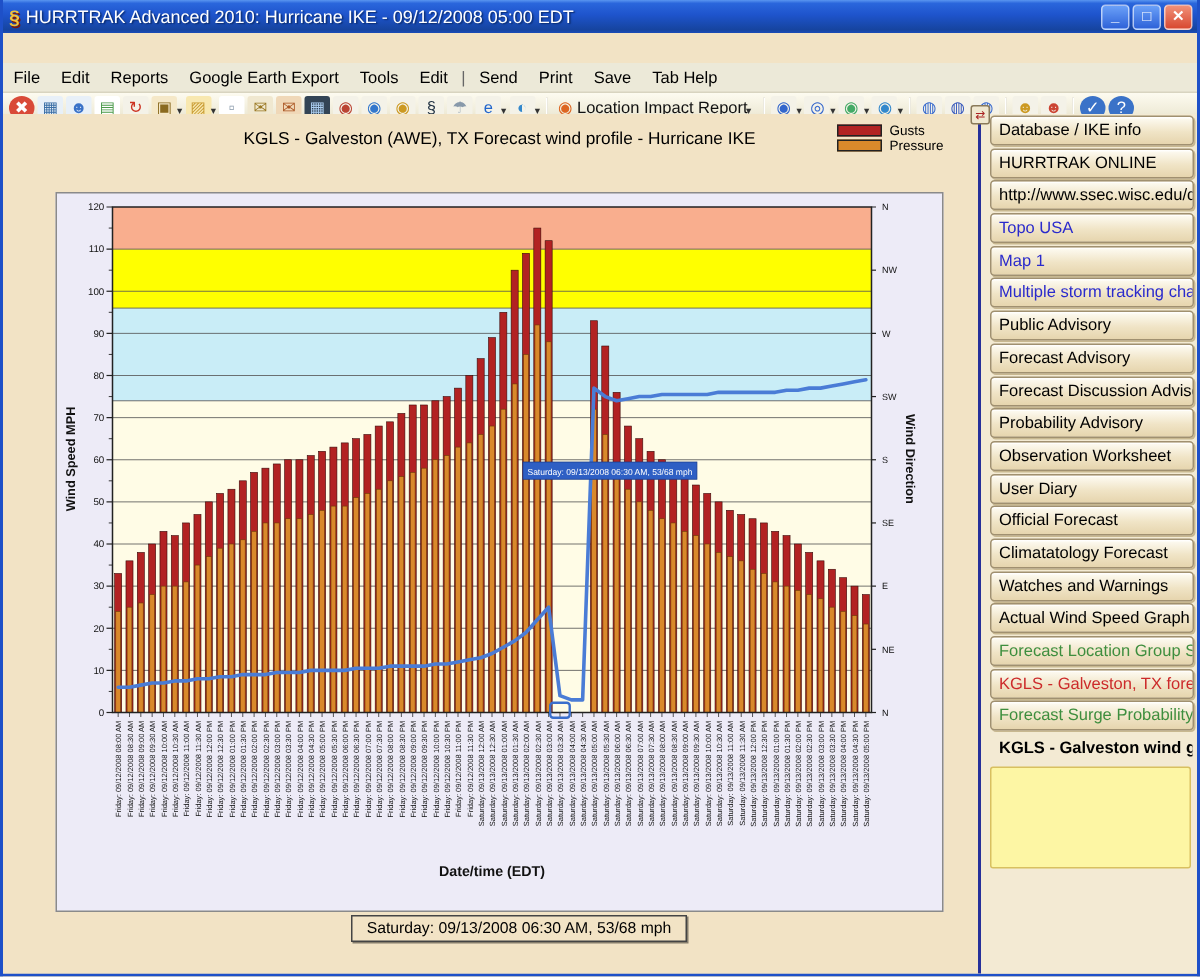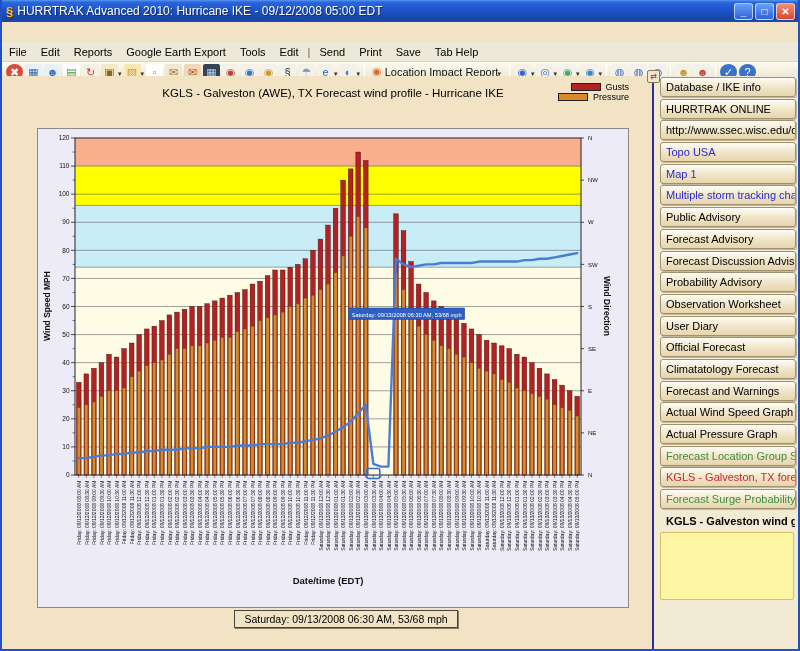--- a/index.html
+++ b/index.html
@@ -29,21 +29,21 @@
     font-size:11px;line-height:16px;}
   .tb-ico.circle{border-radius:50%;}
   .tb-dd{font-size:7px;color:#333;margin:4px 1px 0 -1px;}
   .tb-sep{width:1px;height:14px;background:#b9b49a;margin:0 3px;border-right:1px solid #fff;}
   .tb-textbtn{display:flex;align-items:center;font-size:11px;color:#111;padding:0 4px;white-space:nowrap;}
   .tb-textbtn .gi{margin-right:3px;font-size:11px;}
   
   .content{position:absolute;left:0;top:76px;width:796px;height:575px;background:#F2E3C5;}
   .chart-title{position:absolute;left:35px;top:11px;width:592px;text-align:center;font-size:11.5px;color:#000;}
   .legend{position:absolute;left:556px;top:6px;font-size:9px;color:#000;}
-  .legend-row{display:flex;align-items:center;height:9px;margin-bottom:1px;justify-content:flex-end;}
+  .legend-row{display:flex;align-items:center;height:9px;margin-bottom:1px;}
   .legend-swatch{width:30px;height:8px;border:1px solid #222;margin-right:5px;}
   .chart-panel{position:absolute;left:35px;top:52px;width:592px;height:480px;background:#EDEBF7;border:1px solid #8a8a8a;}
   .chart-panel svg{display:block;}
   .status-box{position:absolute;left:232px;top:534px;width:224px;height:18px;border:1px solid #444;
     box-shadow:1px 1px 0 rgba(0,0,0,.45);background:#F2E3C5;font-size:10.5px;line-height:16px;text-align:center;white-space:nowrap;}
   
   .collapse-btn{position:absolute;left:645px;top:70px;width:13px;height:13px;font-size:8px;line-height:11px;text-align:center;
     background:#F0E8D0;border:1px solid #8a7a5a;color:#a22;z-index:5;border-radius:2px;}
   .sidebar{position:absolute;left:650px;top:0;width:146px;height:575px;background:#F3EAD3;border-left:2px solid #26309A;padding:1px 2px 0 6px;}
   .sb-btn{height:20px;line-height:19px;margin-bottom:1.7px;border:1px solid #A09070;border-radius:3px;
@@ -530,23 +530,22 @@
         <div class="sb-btn c-blue">Map 1</div>
         <div class="sb-btn c-blue">Multiple storm tracking chart</div>
         <div class="sb-btn">Public Advisory</div>
         <div class="sb-btn">Forecast Advisory</div>
         <div class="sb-btn">Forecast Discussion Advisory</div>
         <div class="sb-btn">Probability Advisory</div>
         <div class="sb-btn">Observation Worksheet</div>
         <div class="sb-btn">User Diary</div>
         <div class="sb-btn">Official Forecast</div>
         <div class="sb-btn">Climatatology Forecast</div>
-        <div class="sb-btn">Forecast and Warnings</div>
+        <div class="sb-btn">Watches and Warnings</div>
         <div class="sb-btn">Actual Wind Speed Graph</div>
-        <div class="sb-btn">Actual Pressure Graph</div>
         <div class="sb-btn c-green">Forecast Location Group Summary</div>
         <div class="sb-btn c-red">KGLS - Galveston, TX  forecast deta</div>
         <div class="sb-btn c-green">Forecast Surge Probability</div>
         <div class="sb-btn sb-active">KGLS - Galveston wind graph</div>
         <div class="notes-panel"></div>
       </div>
   </div>
 
   <div class="collapse-btn">⇄</div>
 </div>

